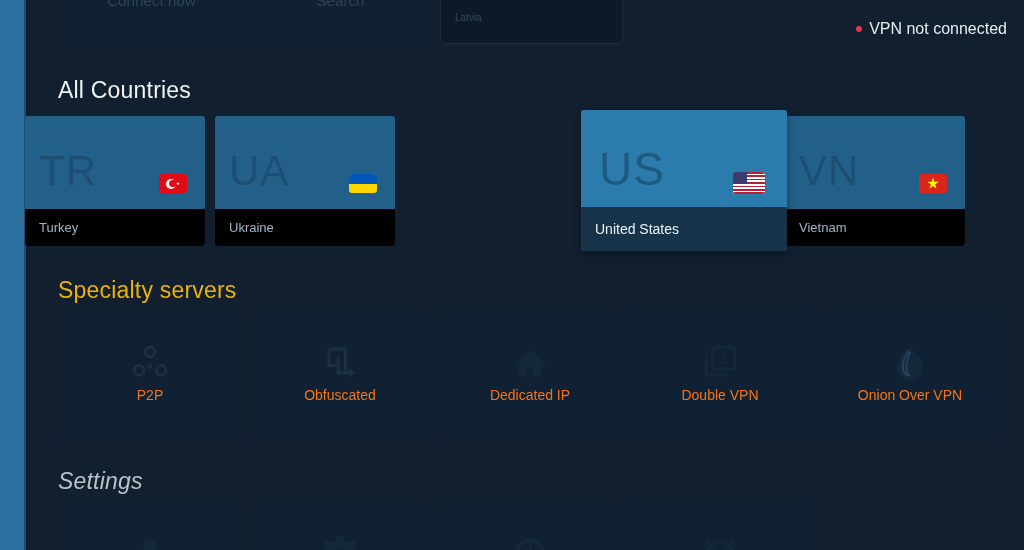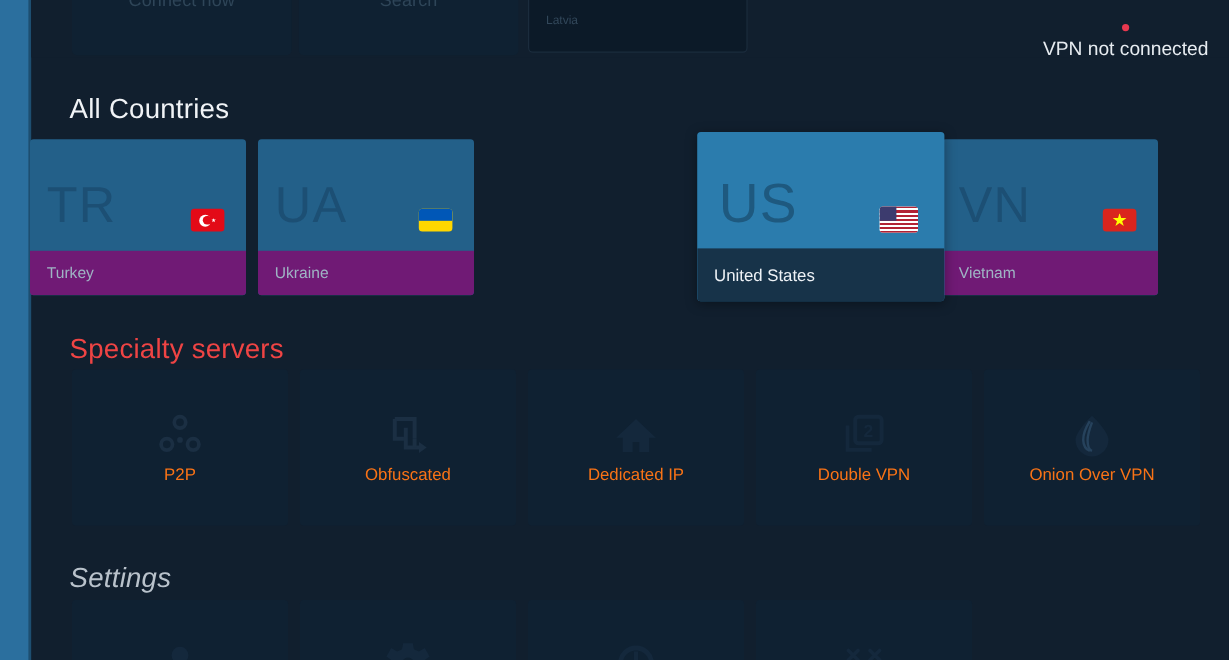--- a/index.html
+++ b/index.html
@@ -72,21 +72,20 @@
   }
 
   
   .status {
     position: absolute;
     right: 56px; top: 20px;
     display: flex;
     align-items: center;
     gap: 7px;
     white-space: nowrap;
-    flex-direction: column;
   }
   .status-dot {
     width: 6px; height: 6px;
     border-radius: 50%;
     background: #e8384f;
     display: block;
   }
   .status-text {
     color: #e7ecf1;
     font-size: 16px;
@@ -95,21 +94,21 @@
   
   .sec-title {
     position: absolute;
     left: 58px;
     color: #d4dae0;
     font-size: 23px;
     font-weight: 400;
     letter-spacing: .2px;
   }
   .sec-title.t-countries { top: 77px; color: #f0f3f6; }
-  .sec-title.t-specialty { top: 277px; color: #ef4444; }
+  .sec-title.t-specialty { top: 277px; color: #eab308; }
   .sec-title.t-settings  { top: 468px; color: #b9c2cb; font-style: italic; }
 
   
   .country-row {
     position: absolute;
     left: 0; top: 110px;
     width: 1024px; height: 145px;
   }
   .ccard {
     position: absolute;
@@ -124,21 +123,21 @@
     left: 14px; top: 34px;
     font-size: 42px;
     color: #1c4f74;
     letter-spacing: 1px;
     line-height: 1;
   }
   .ccard .band {
     position: absolute;
     left: 0; right: 0; bottom: 0;
     height: 37px;
-    background: #701a75;
+    background: #000000;
   }
   .ccard .band-label {
     position: absolute;
     left: 14px; top: 11px;
     font-size: 13px;
     color: #9fb4c4;
   }
   .flag {
     position: absolute;
     right: 18px; top: 58px;

